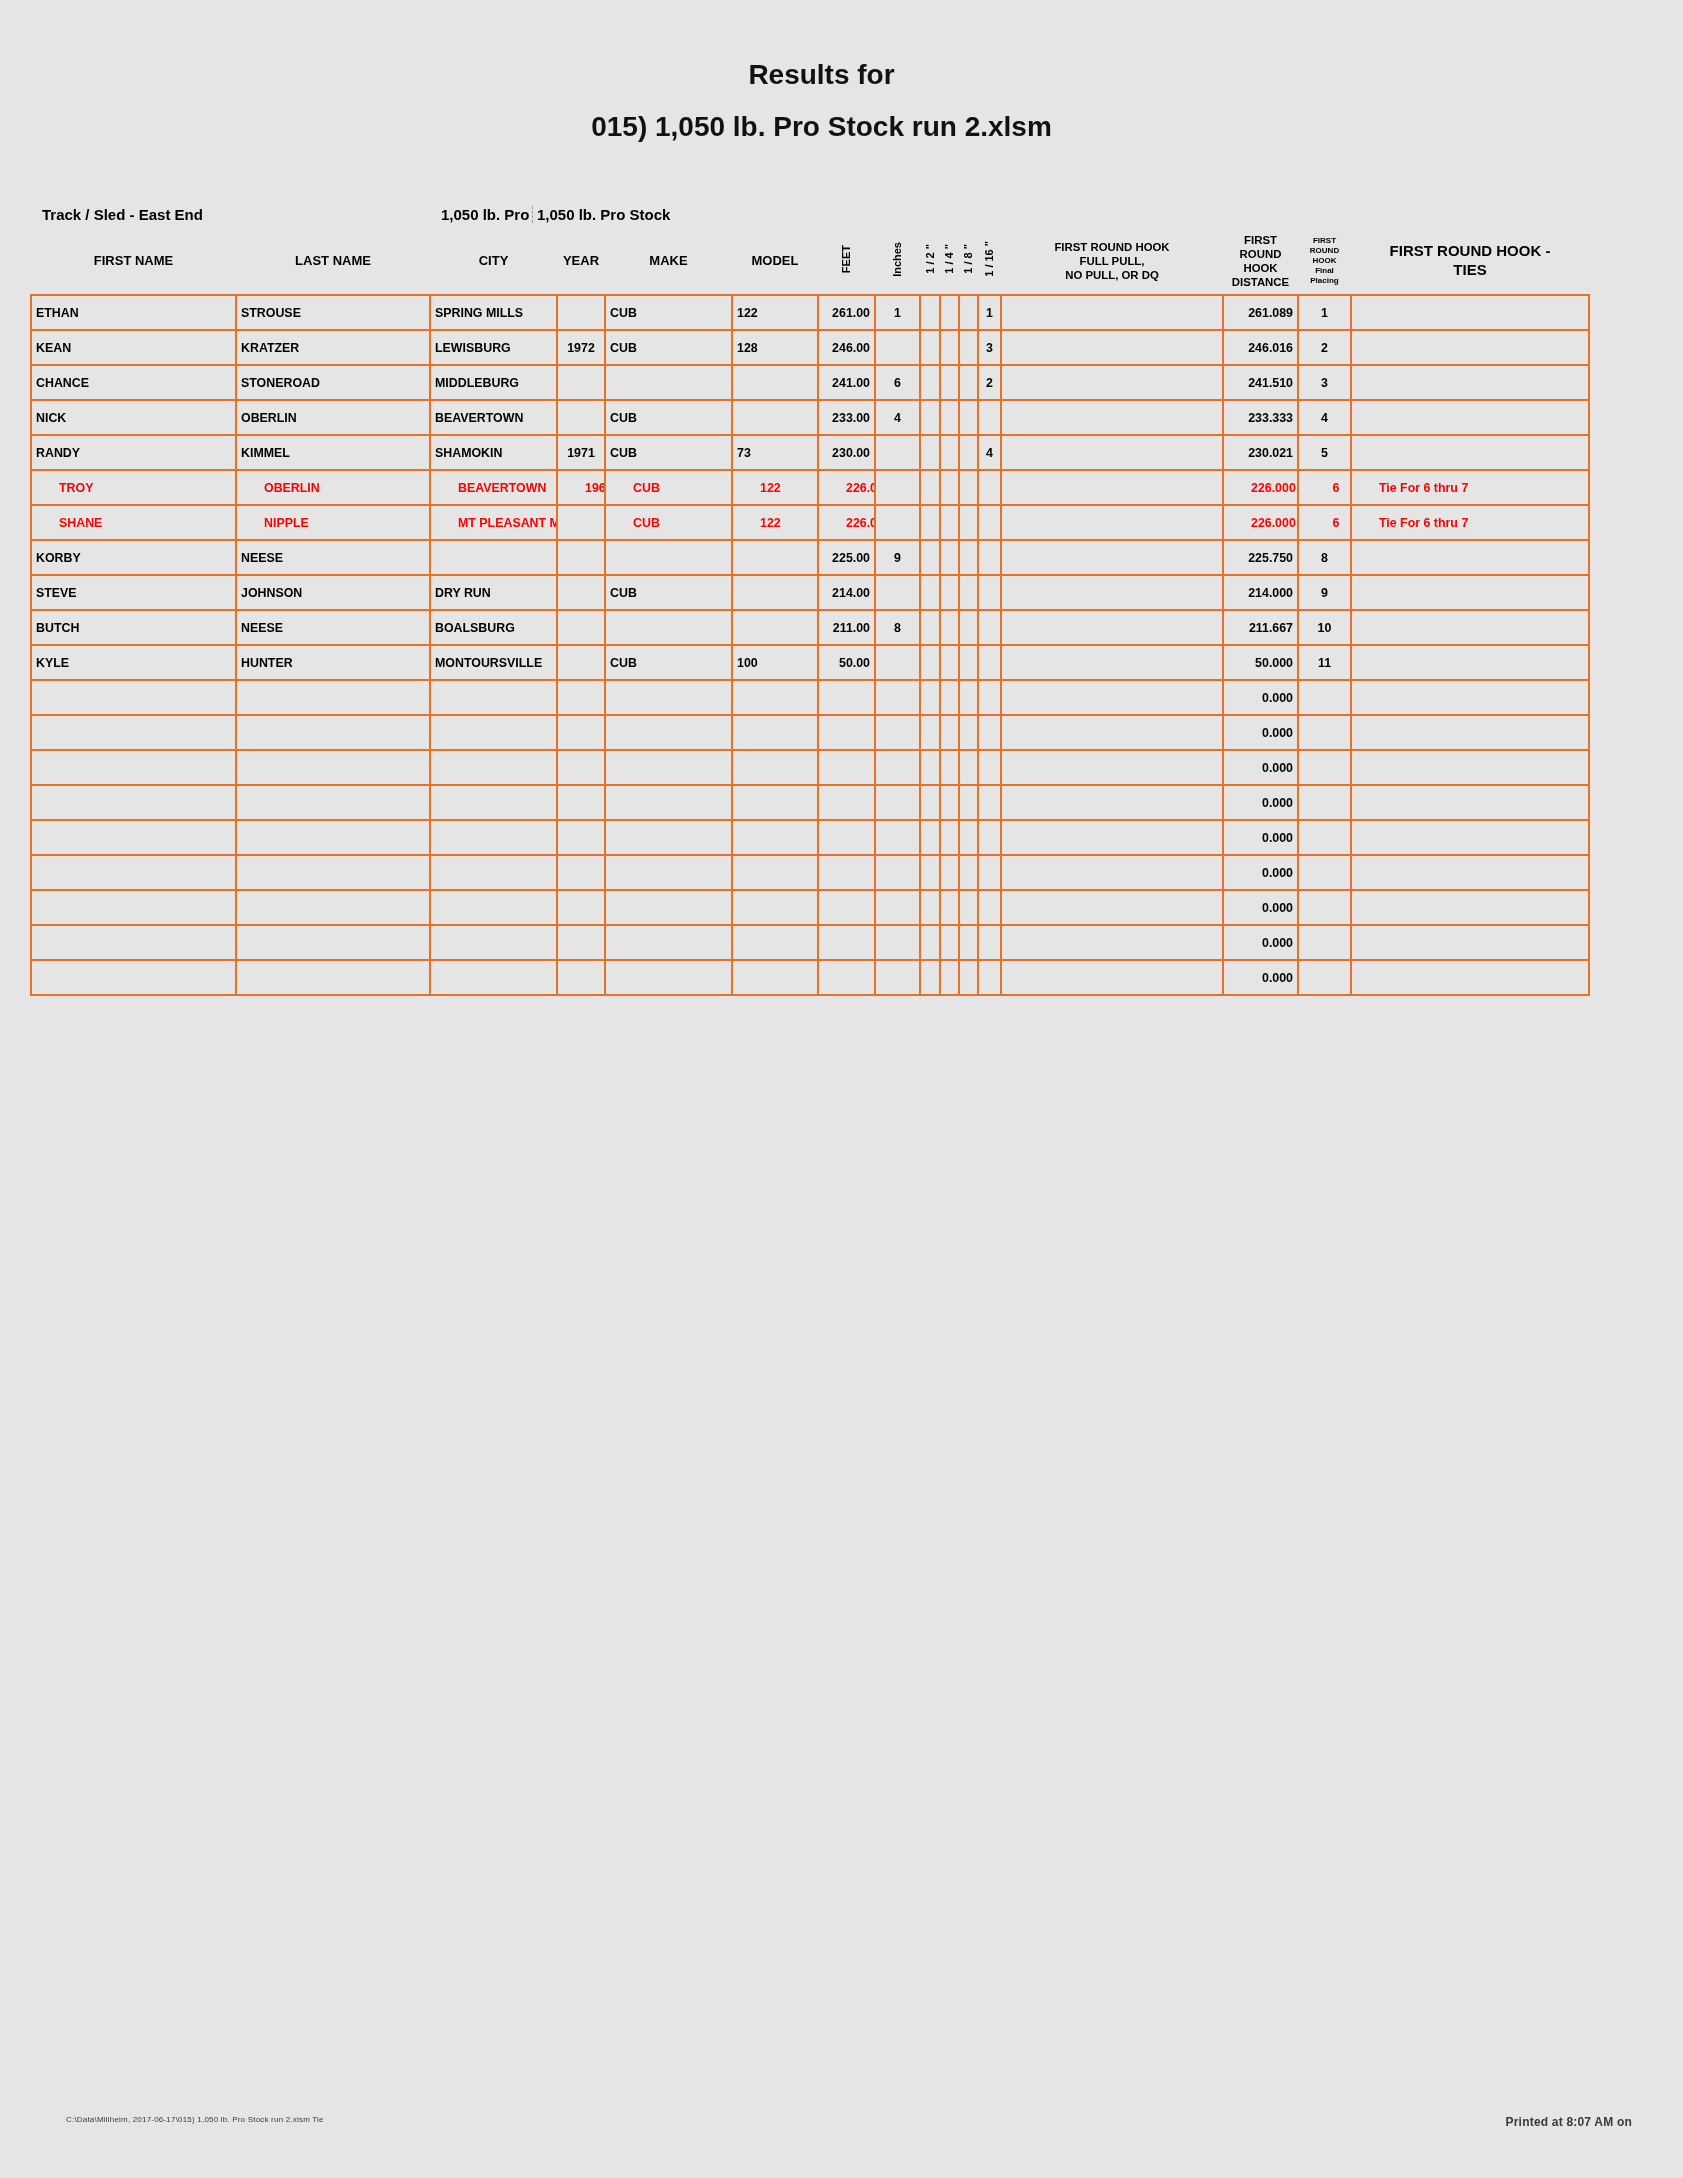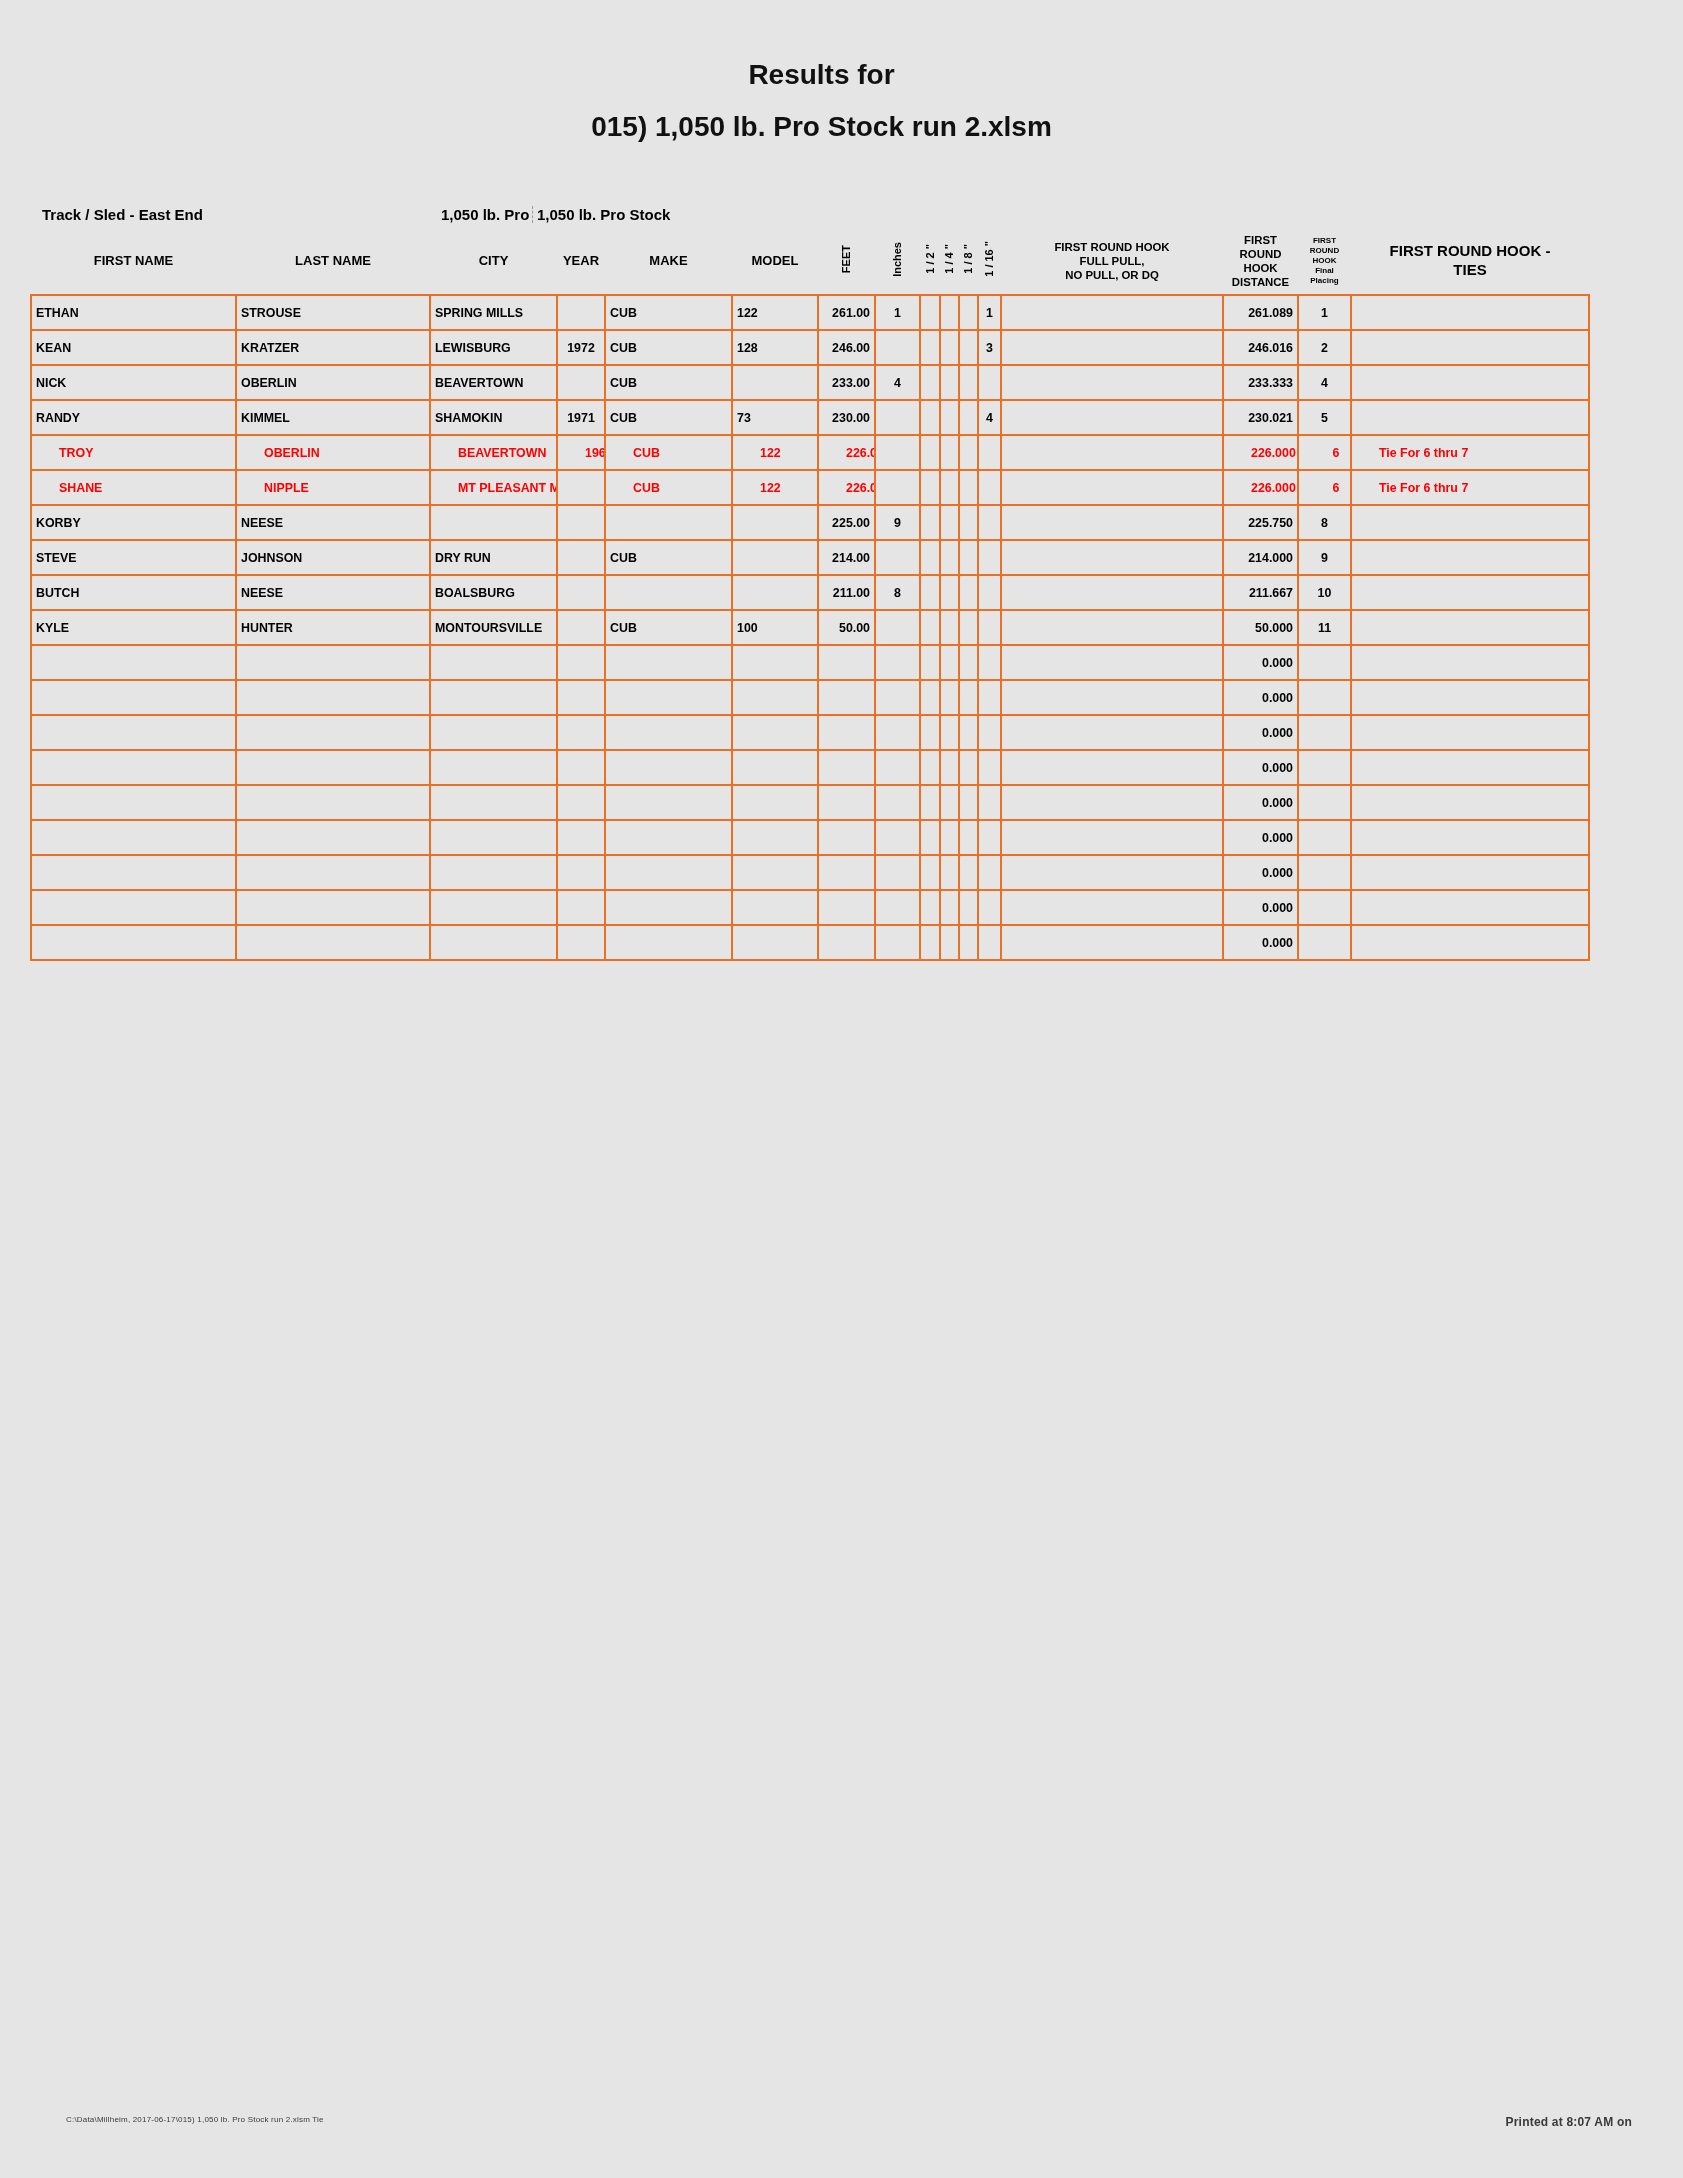--- a/index.html
+++ b/index.html
@@ -165,20 +165,38 @@
           <td class="c-half"></td>
           <td class="c-quarter"></td>
           <td class="c-eighth"></td>
           <td class="c-sixteenth">3</td>
           <td class="c-full_pull"></td>
           <td class="c-distance">246.016</td>
           <td class="c-placing">2</td>
           <td class="c-ties"></td>
         </tr>
         <tr>
+          <td class="c-first_name">CHANCE</td>
+          <td class="c-last_name">STONEROAD</td>
+          <td class="c-city">MIDDLEBURG</td>
+          <td class="c-year"></td>
+          <td class="c-make"></td>
+          <td class="c-model"></td>
+          <td class="c-feet">241.00</td>
+          <td class="c-inches">6</td>
+          <td class="c-half"></td>
+          <td class="c-quarter"></td>
+          <td class="c-eighth"></td>
+          <td class="c-sixteenth">2</td>
+          <td class="c-full_pull"></td>
+          <td class="c-distance">241.510</td>
+          <td class="c-placing">3</td>
+          <td class="c-ties"></td>
+        </tr>
+        <tr>
           <td class="c-first_name">NICK</td>
           <td class="c-last_name">OBERLIN</td>
           <td class="c-city">BEAVERTOWN</td>
           <td class="c-year"></td>
           <td class="c-make">CUB</td>
           <td class="c-model"></td>
           <td class="c-feet">233.00</td>
           <td class="c-inches">4</td>
           <td class="c-half"></td>
           <td class="c-quarter"></td>

